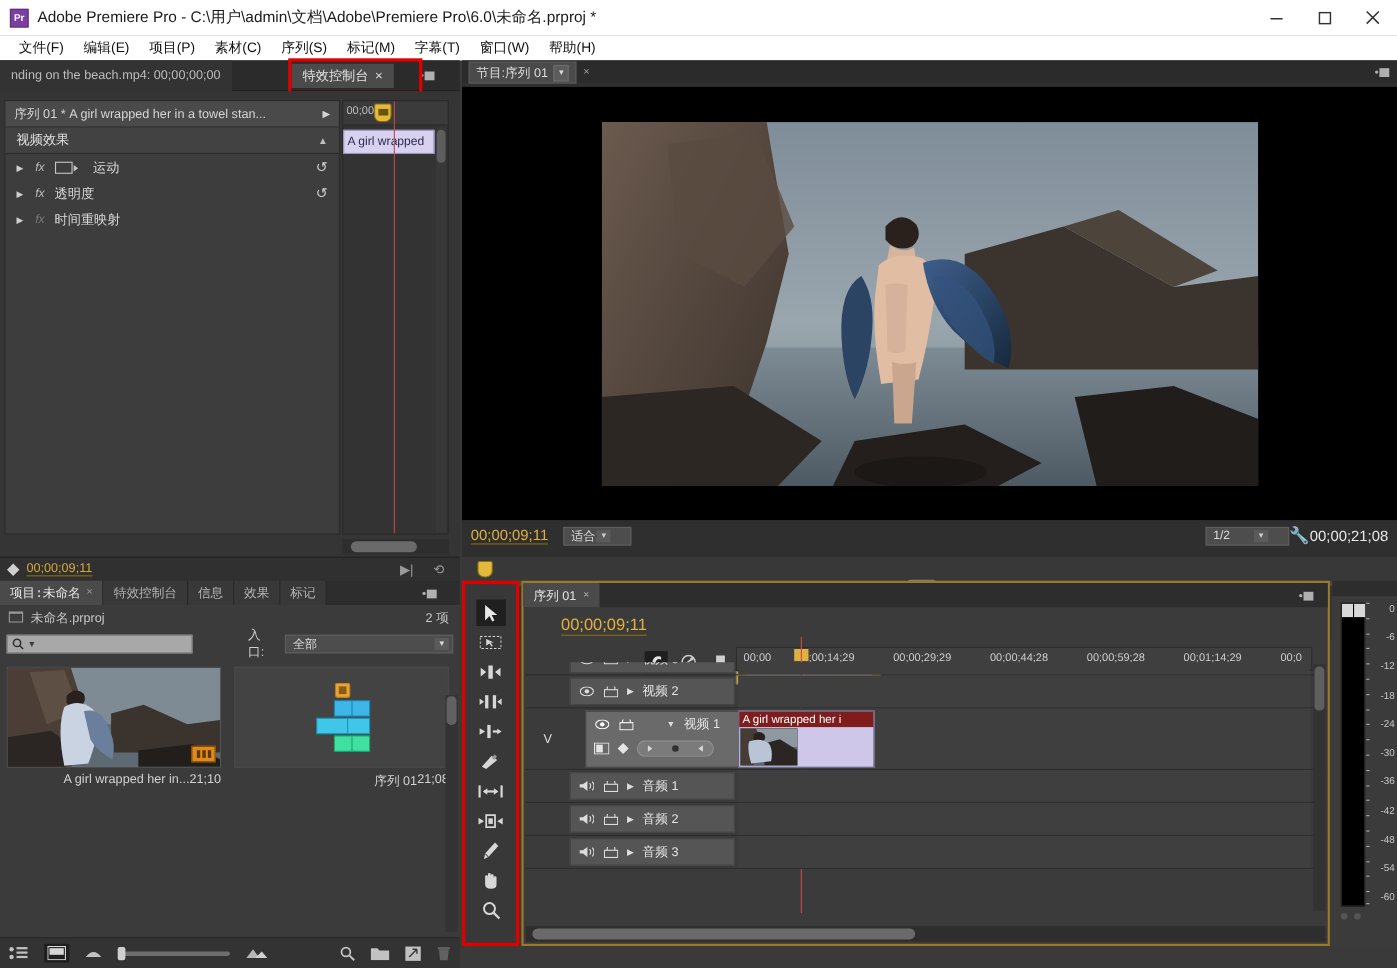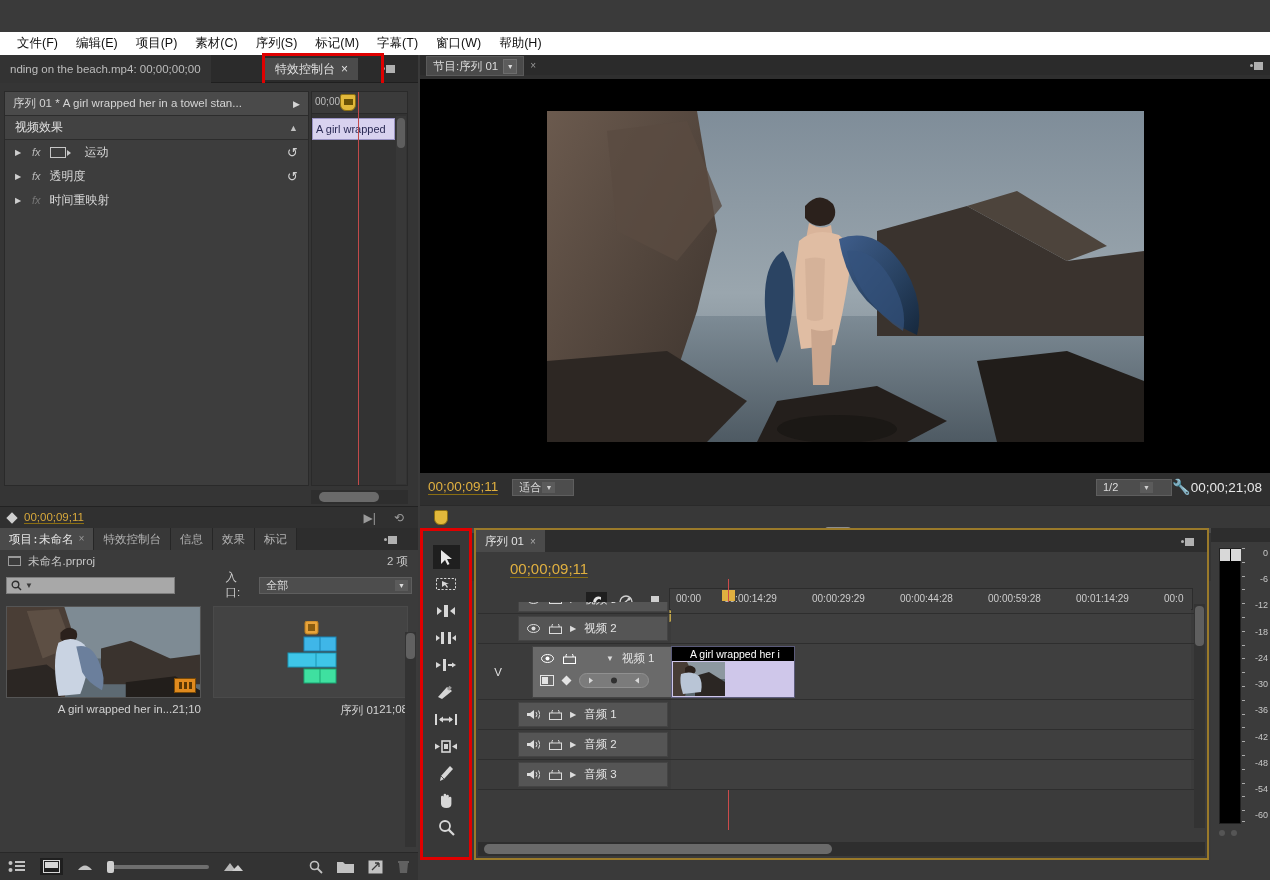--- a/index.html
+++ b/index.html
@@ -279,21 +279,21 @@
   }
   .trackarea { position:absolute; left:193px; right:14px; top:0; bottom:0; background:#3f3f3f; }
   .eye, .lock { width:14px; height:12px; display:flex; align-items:center; justify-content:center; color:#ddd;}
   .tri-r { font-size:8px; color:#ddd; }
 
   .clip {
     position:absolute; left:0; top:2px; height:52px; width:124px;
     background:#cfc7ea; border:1px solid #5b5b7a;
   }
   .clip .name {
-    height:14px; background:#000000; color:#fff; font-size:10.5px; padding-left:18px;
+    height:14px; background:#7f1d1d; color:#fff; font-size:10.5px; padding-left:3px;
     white-space:nowrap; overflow:hidden; line-height:14px;
   }
   .clip .thumb { position:absolute; left:1px; top:15px; width:52px; height:34px; overflow:hidden; background:#333;}
 
   .tl-vscroll { position:absolute; right:2px; top:74px; bottom:30px; width:11px; background:#333; }
   .tl-vscroll .thumb{ position:absolute; left:1px; top:2px; width:9px; height:40px; background:#5f5f5f; border-radius:4px;}
   .tl-hscroll { position:absolute; left:2px; right:2px; bottom:2px; height:14px; background:#2e2e2e; }
   .tl-hscroll .thumb { position:absolute; left:6px; top:2px; width:348px; height:10px; background:#6a6a6a; border-radius:5px;}
 
   
@@ -310,20 +310,42 @@
   .meter-bottom i { width:6px;height:6px;border-radius:50%; background:#555; display:block;}
 
   
   .photo { position:absolute; inset:0; }
 </style>
 </head>
 <body>
 
 <div class="app">
 
+  <div class="titlebar">
+    <div class="app-logo">Pr</div>
+    <div class="title-text">Adobe Premiere Pro - C:\用户\admin\文档\Adobe\Premiere Pro\6.0\未命名.prproj *</div>
+    <div class="wincontrols">
+      <div class="wbtn">
+        <svg width="13" height="13">
+            <line x1="1" y1="7" x2="12" y2="7" stroke="#333" stroke-width="1.3"></line>
+          </svg>
+      </div>
+      <div class="wbtn">
+        <svg width="13" height="13">
+            <rect x="1.5" y="1.5" width="10" height="10" fill="none" stroke="#333" stroke-width="1.3"></rect>
+          </svg>
+      </div>
+      <div class="wbtn">
+        <svg width="14" height="14">
+            <line x1="1.5" y1="1.5" x2="12.5" y2="12.5" stroke="#333" stroke-width="1.4"></line>
+            <line x1="12.5" y1="1.5" x2="1.5" y2="12.5" stroke="#333" stroke-width="1.4"></line>
+          </svg>
+      </div>
+    </div>
+  </div>
 
   <div class="menubar">
     <div class="menu-item">文件(F)</div>
     <div class="menu-item">编辑(E)</div>
     <div class="menu-item">项目(P)</div>
     <div class="menu-item">素材(C)</div>
     <div class="menu-item">序列(S)</div>
     <div class="menu-item">标记(M)</div>
     <div class="menu-item">字幕(T)</div>
     <div class="menu-item">窗口(W)</div>

